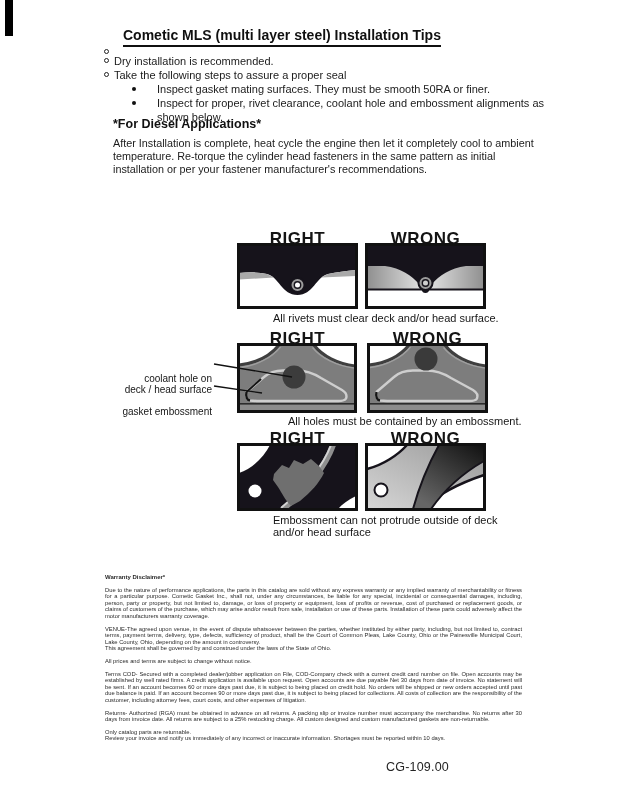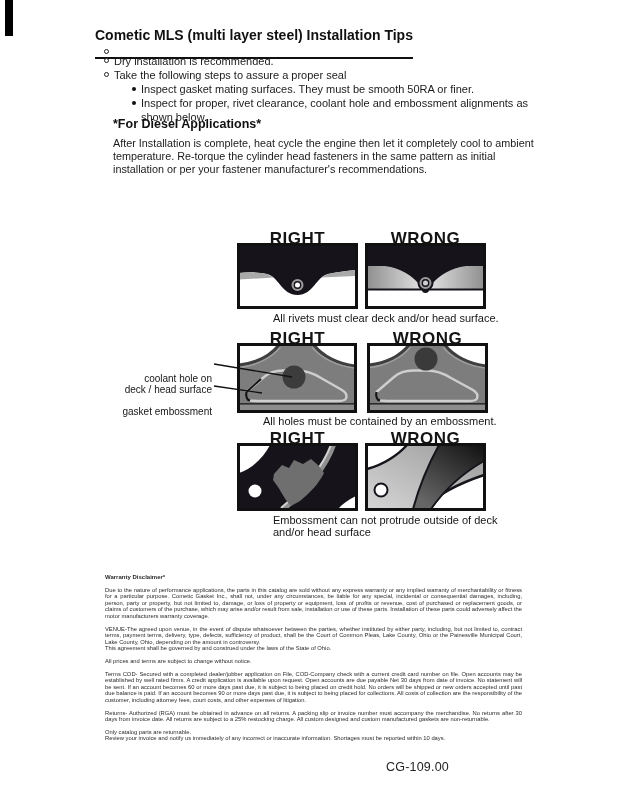--- a/index.html
+++ b/index.html
@@ -4,28 +4,28 @@
 <style>
   * { margin:0; padding:0; box-sizing:border-box; }
   html,body { background:#ffffff; }
   .sheet {
     position:relative; width:618px; height:800px; background:#ffffff;
     font-family:"Liberation Sans", sans-serif; color:#1c1c1c; overflow:hidden;
   }
   .scan-bar { position:absolute; left:5px; top:0; width:8px; height:36px; background:#000; }
 
   .title {
-    position:absolute; left:95px; top:27px; font-size:14px; font-weight:bold; color:#101010;
-    border-bottom:2px solid #101010; padding-bottom:14px; white-space:nowrap;
+    position:absolute; left:123px; top:27px; font-size:14px; font-weight:bold; color:#101010;
+    border-bottom:2px solid #101010; padding-bottom:2px; white-space:nowrap;
   }
 
   .tips { position:absolute; left:104px; top:45px; width:455px; font-size:11px; line-height:14px; color:#1b1b1b; }
   .tip-row { display:flex; }
   .tip-marker { width:5px; height:5px; border:1px solid #222; border-radius:50%; margin:4px 5px 0 0; flex:none; background:#fff; }
-  .tip-sub { padding-left:28px; }
+  .tip-sub { padding-left:28px;gap:16px; }
   .tip-dot { width:4px; height:4px; background:#111; border-radius:50%; margin:5px 5px 0 0; flex:none; }
 
   .diesel { position:absolute; left:113px; top:118px; width:424px; font-size:10.8px; line-height:13px; color:#1b1b1b; }
   .diesel h2 { font-size:12.5px; font-weight:bold; color:#101010; margin-bottom:6px; }
   .diesel p { margin-bottom:7px; }
 
   .dg-label { position:absolute; width:121px; text-align:center; font-size:17px; font-weight:bold; letter-spacing:0.5px; color:#141414; white-space:nowrap; }
   .dg-box { position:absolute; }
   .dg-box svg { display:block; }
   .caption { position:absolute; font-size:11px; color:#161616; white-space:nowrap;margin-left:36px; }
@@ -159,21 +159,21 @@
       <circle cx="59" cy="16" r="11.5" fill="#3a3a3a"></circle>
       <rect x="1.5" y="1.5" width="118" height="67" fill="none" stroke="#111" stroke-width="3"></rect>
     </svg>
   </div>
 
   <svg class="leader-svg" width="92" height="46" viewBox="0 0 92 46">
     <line x1="4" y1="10" x2="82" y2="23" stroke="#111" stroke-width="1.3"></line>
     <line x1="4" y1="32" x2="52" y2="39" stroke="#111" stroke-width="1.3"></line>
   </svg>
 
-  <div class="caption" style="left:227px; top:415px;">All holes must be contained by an embossment.</div>
+  <div class="caption" style="left:252px; top:415px;">All holes must be contained by an embossment.</div>
 
   <div class="dg-label" style="left:237px; top:429px;">RIGHT</div>
   <div class="dg-label" style="left:365px; top:429px;">WRONG</div>
 
   <div class="dg-box" style="left:237px; top:443px;">
     <svg width="121" height="68" viewBox="0 0 121 68">
       <rect x="0" y="0" width="121" height="68" fill="#ffffff"></rect>
       <path d="M2,30 C15,26 27,14 33,2 H119 V66 H2 Z" fill="#16131b"></path>
       <path d="M119,53 C111,57 105,61 101,66 H119 Z" fill="#ffffff"></path>
       <path d="M96,2 C88,24 70,46 46,66" stroke="#8f8f8f" stroke-width="6" fill="none"></path>

